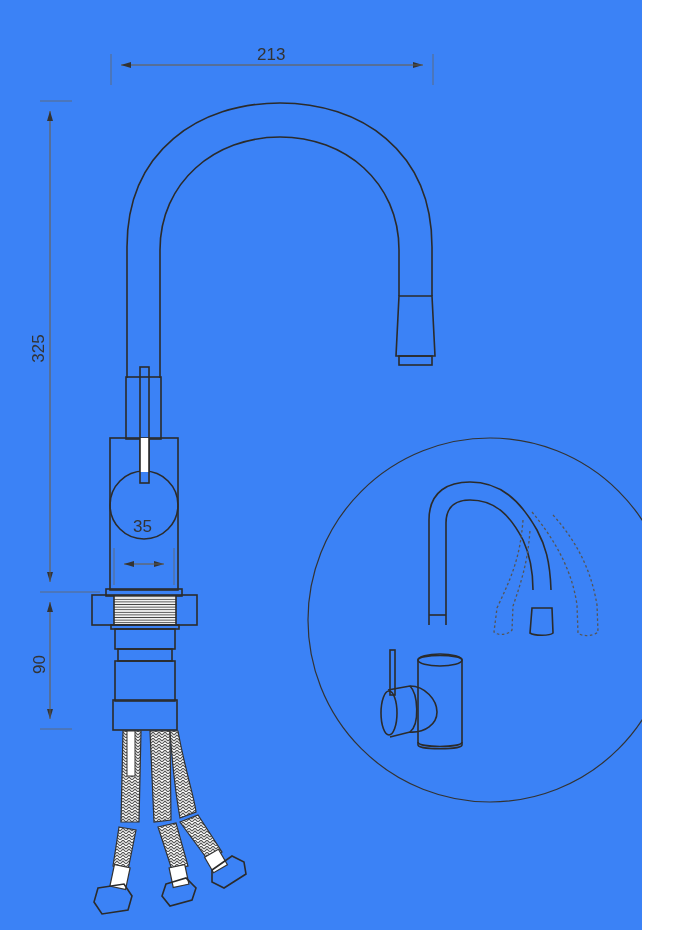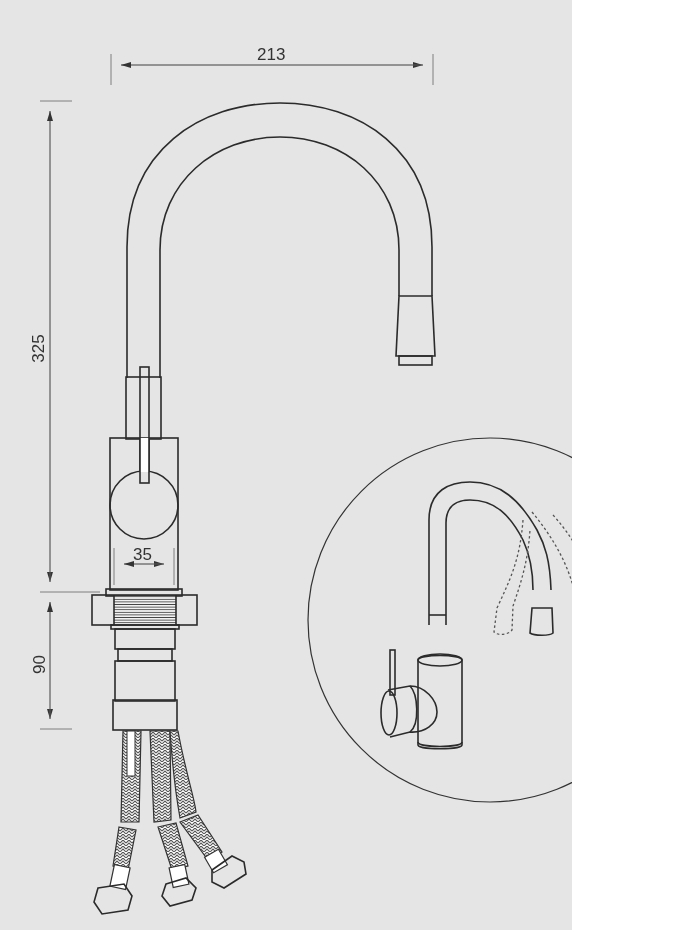--- a/index.html
+++ b/index.html
@@ -1,16 +1,16 @@
 <!DOCTYPE html>
 <html><head>
 <meta charset="utf-8">
 <style>
   html, body { margin:0; padding:0; background:#ffffff; }
-  #canvas { position:relative; width:572px; height:930px; background:#e5e5e5; overflow:hidden; }
+  #canvas { position:relative; width:642px; height:930px; background:#3b82f6; overflow:hidden; }
   svg { position:absolute; left:0; top:0; }
   .dimtext { position:absolute; font-family:"Liberation Sans", sans-serif; font-size:17px; color:#333333; line-height:1; white-space:nowrap; }
   .rot { transform-origin:center center; transform:rotate(-90deg); }
   .ln { fill:none; stroke:#2b2b2b; stroke-width:1.6; }
   .thin { fill:none; stroke:#666; stroke-width:0.8; }
   .dash { fill:none; stroke:#555; stroke-width:1.3; stroke-dasharray:2.5 2.5; }
 </style>
 </head>
 <body>
 
@@ -133,15 +133,15 @@
       <rect class="ln" x="390" y="650" width="5" height="45"></rect>
       <path class="ln" d="M388,690 L410,686 C425,686 437,700 437,712 C437,724 425,733 410,732 L390,737" fill="#fff"></path>
       <ellipse class="ln" cx="389" cy="713" rx="8" ry="22" fill="#fff"></ellipse>
       <path class="ln" d="M410,686 C418,694 420,724 410,732"></path>
     </g>
   </svg>
 
   <div class="dimtext" style="left:257px; top:46px;">213</div>
   <div class="dimtext rot" style="left:24px; top:340px;">325</div>
   <div class="dimtext rot" style="left:30px; top:656px;">90</div>
-  <div class="dimtext" style="left:133px; top:546px;">35</div>
+  <div class="dimtext" style="left:133px; top:518px;">35</div>
 
 </div>
 
 </body></html>

